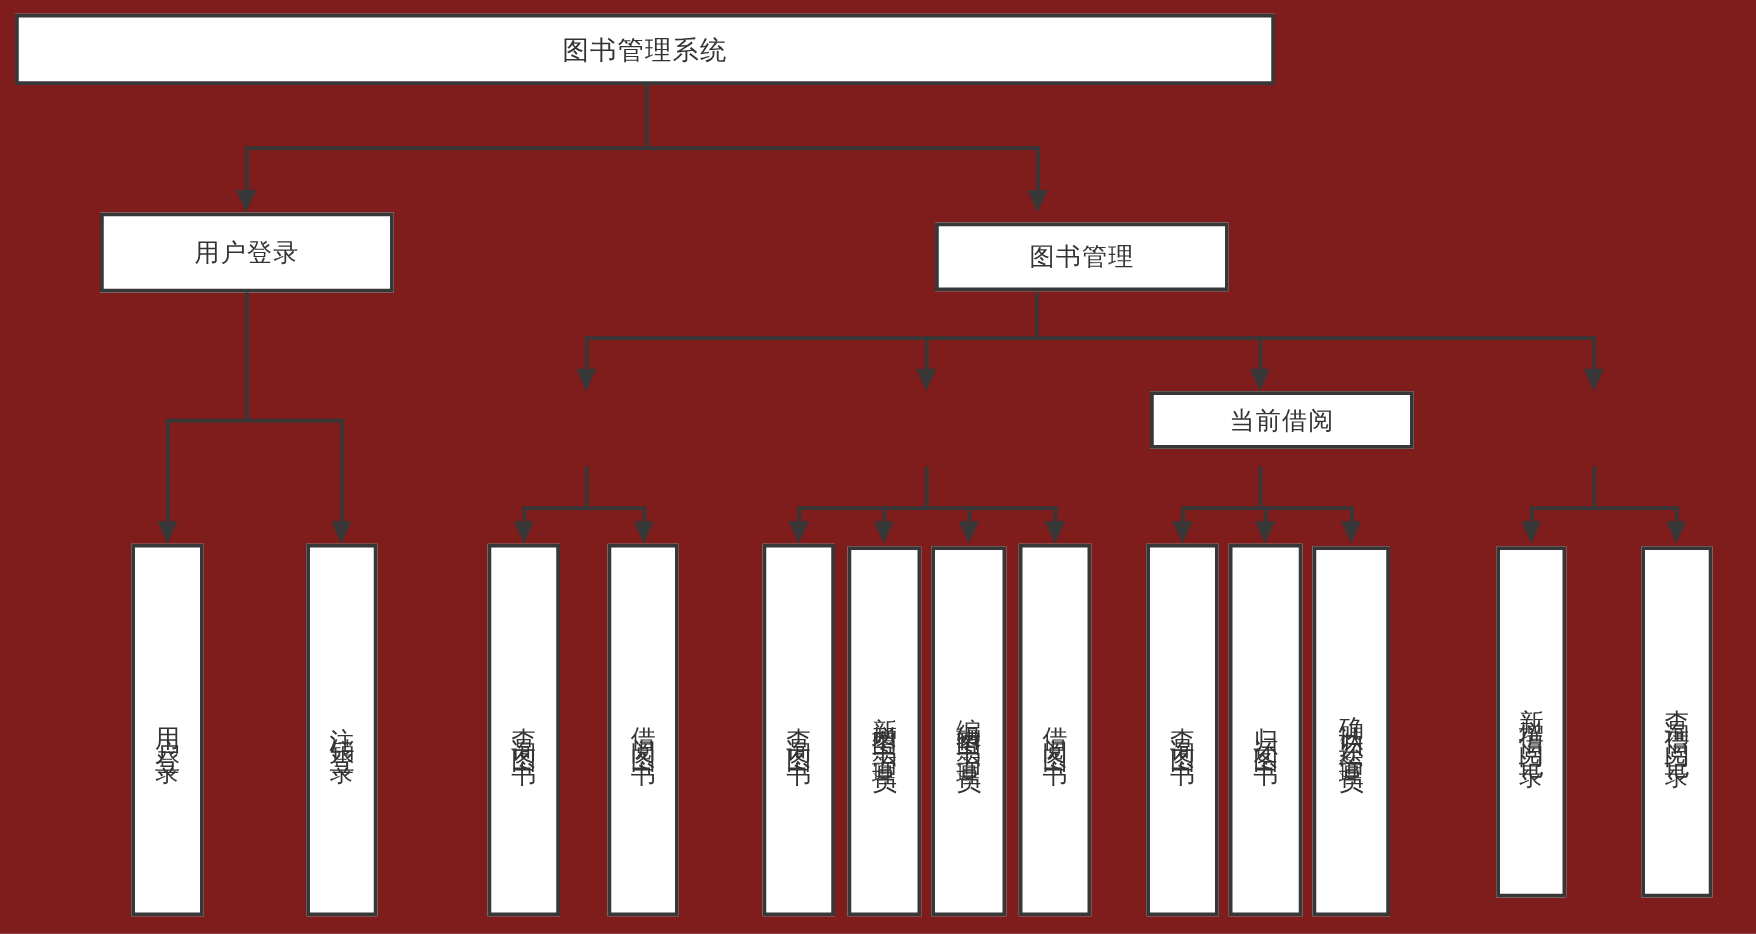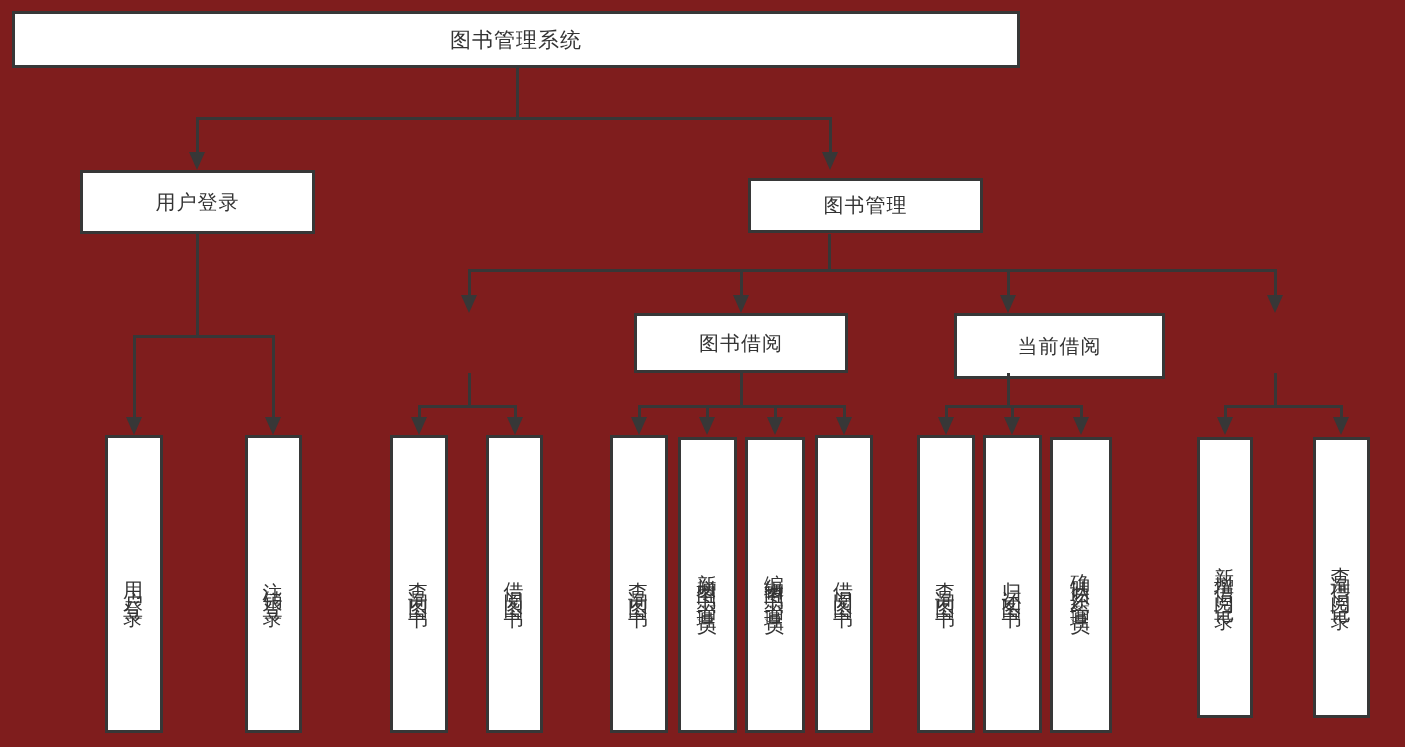--- a/index.html
+++ b/index.html
@@ -90,24 +90,21 @@
   <div class="hline" style="left:468px;top:269px;width:808px;"></div>
   <div class="vline" style="left:468px;top:269px;height:27px;"></div>
   <div class="vline" style="left:740px;top:269px;height:27px;"></div>
   <div class="vline" style="left:1007px;top:269px;height:27px;"></div>
   <div class="vline" style="left:1274px;top:269px;height:27px;"></div>
   <div class="arrow" style="left:461px;top:295px;"></div>
   <div class="arrow" style="left:733px;top:295px;"></div>
   <div class="arrow" style="left:1000px;top:295px;"></div>
   <div class="arrow" style="left:1267px;top:295px;"></div>
 
-  <div class="box" style="left:634px;top:313px;width:214px;height:60px;">
-    <span>图书借阅</span>
-  </div>
-  <div class="box" style="left:954px;top:313px;width:211px;height:66px;text-align:center;">
+  <div class="box" style="left:920px;top:313px;width:211px;height:46px;text-align:center;">
     <span>当前借阅</span>
   </div>
 
   <div class="vline" style="left:468px;top:373px;height:35px;"></div>
   <div class="hline" style="left:418px;top:405px;width:99px;"></div>
   <div class="vline" style="left:418px;top:405px;height:13px;"></div>
   <div class="vline" style="left:514px;top:405px;height:13px;"></div>
   <div class="arrow" style="left:411px;top:417px;"></div>
   <div class="arrow" style="left:507px;top:417px;"></div>
 

